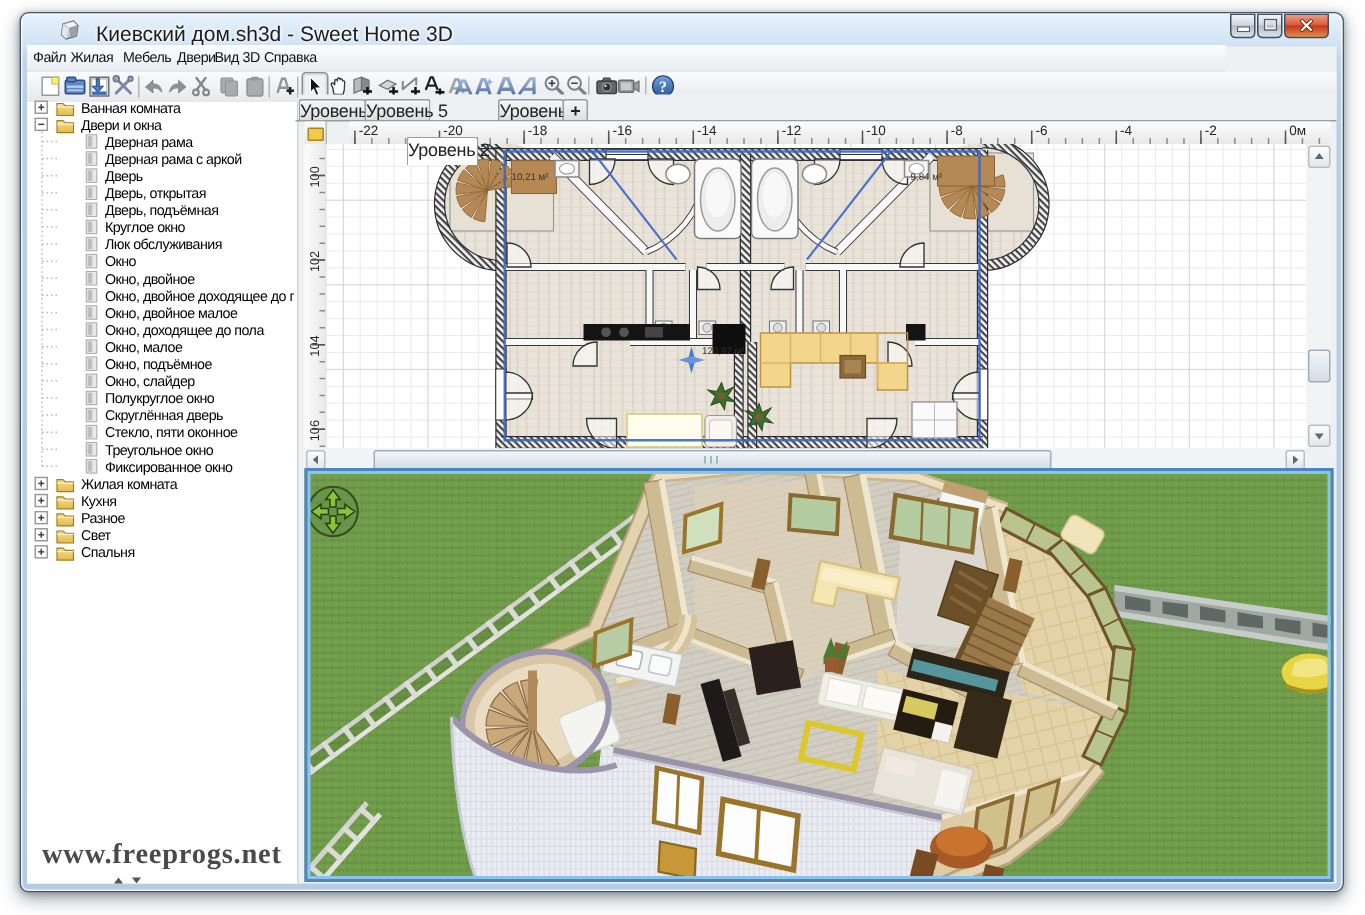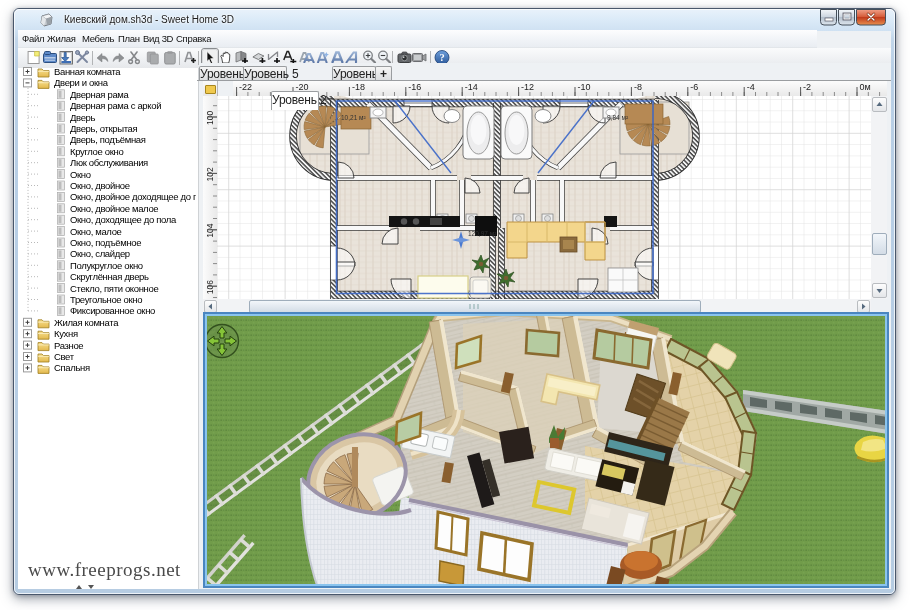--- a/index.html
+++ b/index.html
@@ -2,27 +2,27 @@
 <html><head>
 <meta charset="utf-8">
 <style>
 html,body{margin:0;padding:0;}
 body{width:910px;height:610px;background:#ffffff;font-family:"Liberation Sans",sans-serif;overflow:hidden;position:relative;}
 .abs{position:absolute;}
 #win{left:13px;top:8px;width:881px;height:585px;border:1px solid #49576b;border-radius:6px;
  background:linear-gradient(to bottom,#e9f2fb 0px,#dcebf8 10px,#cfe1f2 22px,#c2d6ea 30px,#b9cfe6 60px,#b6cce2 100%);
  box-shadow:0 4px 12px rgba(70,80,95,0.5), 0 1px 4px rgba(70,80,95,0.38);}
 #win .innerhl{position:absolute;left:0;top:0;right:0;bottom:0;border:1px solid rgba(255,255,255,0.75);border-radius:5px;pointer-events:none;}
-#title{left:64px;top:14px;font-size:10px;color:#1c1c1c;text-shadow:0 0 3px #fff,0 0 3px #fff;}
+#title{left:64px;top:14px;font-size:14px;color:#1c1c1c;text-shadow:0 0 3px #fff,0 0 3px #fff;}
 #client{left:18px;top:31px;width:873px;height:558px;background:#eef1f4;}
 #menubar{left:18px;top:30px;width:799px;height:17px;background:linear-gradient(#fdfdfe,#f0f3f7 60%,#e9edf2);border-bottom:1px solid #e2e6ea;}
 .mi{position:absolute;top:3px;font-size:9.5px;color:#111;letter-spacing:-0.3px;}
 #toolbar{left:18px;top:48px;width:873px;height:20px;background:linear-gradient(#fafbfc,#eceef1 70%,#e6e8eb);border-bottom:1px solid #c9cccf;}
 #leftpanel{left:18px;top:68px;width:180px;height:521px;background:#ffffff;border-right:1px solid #cfd2d5;}
-#watermark{left:28px;top:559px;font-family:"Liberation Serif",serif;font-size:19px;color:#4a4a4a;letter-spacing:0.5px;}
+#watermark{left:28px;top:559px;font-family:"Liberation Serif",serif;font-size:19px;color:#4a4a4a;letter-spacing:0.5px;font-weight:bold;}
 #tabsbar{left:199px;top:63px;width:692px;height:18px;background:#eef1f4;}
 .tab{position:absolute;top:3px;height:14px;border:1px solid #9a9da0;border-bottom:none;border-radius:2px 2px 0 0;background:linear-gradient(#f6f6f6,#dadcde);font-size:12px;color:#222;text-align:center;line-height:14px;white-space:nowrap;letter-spacing:-0.2px;}
 .tab.sel{top:0;height:18px;background:#fff;line-height:17px;z-index:3;}
 #plancorner{left:203px;top:81px;width:14px;height:15px;background:linear-gradient(#fafafa,#e8e8e8);border-right:1px solid #b9b9b9;border-bottom:1px solid #b9b9b9;}
 #hruler{left:217px;top:81px;width:654px;height:15px;background:linear-gradient(#fcfcfc,#e9e9e9);border-bottom:1px solid #a8a8a8;overflow:hidden;margin-left:16px;}
 #vruler{left:203px;top:96px;width:14px;height:203px;background:linear-gradient(to right,#fcfcfc,#e9e9e9);border-right:1px solid #a8a8a8;overflow:hidden;}
 #plancanvas{left:217px;top:96px;width:654px;height:203px;background:#ffffff;overflow:hidden;}
 #vscroll{left:871px;top:96px;width:16px;height:203px;background:#f2f3f5;}
 #hscroll{left:203px;top:299px;width:668px;height:13px;background:#f2f3f5;}
 .sbtn{position:absolute;background:linear-gradient(#fdfdfd,#e4e6e9);border:1px solid #b9bcc0;border-radius:2px;}
@@ -73,21 +73,21 @@
 <g stroke="#fff" stroke-width="1.4" stroke-linecap="round">
         <path d="M48,5 L54,11 M54,5 L48,11"></path>
       </g>
 </svg>
   </div>
 <div id="client" class="abs"></div>
 <div id="menubar" class="abs">
 <span class="mi" style="left:4px;">Файл</span>
 <span class="mi" style="left:29px;">Жилая</span>
 <span class="mi" style="left:64px;">Мебель</span>
-<span class="mi" style="left:100px;">План</span>
+<span class="mi" style="left:100px;">Двери</span>
 <span class="mi" style="left:125px;">Вид 3D</span>
 <span class="mi" style="left:158px;">Справка</span>
 </div>
 <div id="toolbar" class="abs">
 <svg width="873" height="20" viewBox="0 0 873 20">
 <defs>
 <linearGradient id="blueA" x1="0" y1="0" x2="0" y2="1">
           <stop offset="0" stop-color="#9ab2d4"></stop>
           <stop offset="1" stop-color="#5874a4"></stop>
         </linearGradient>

